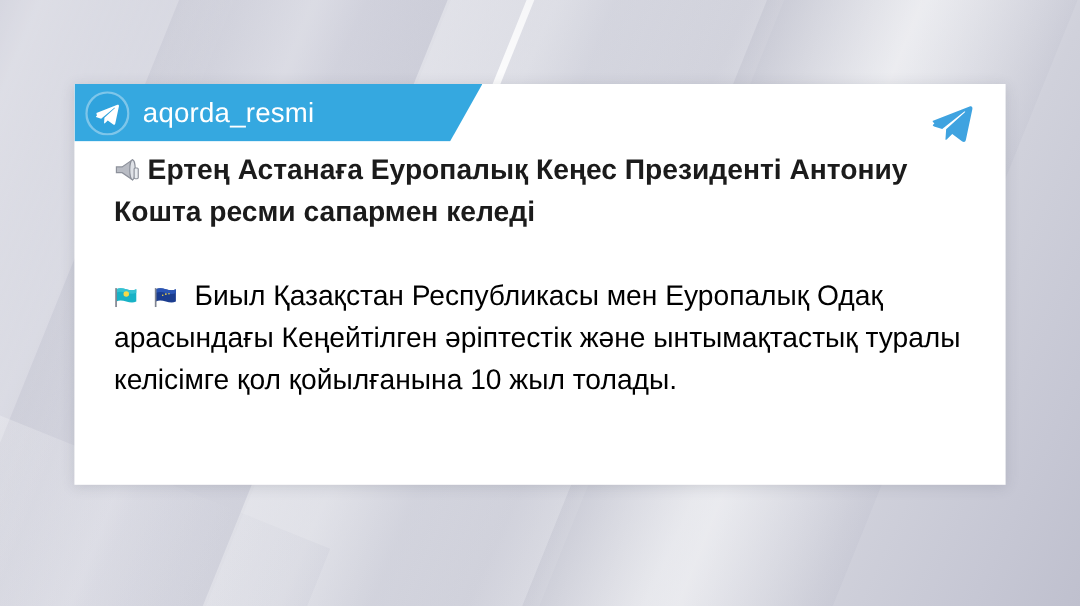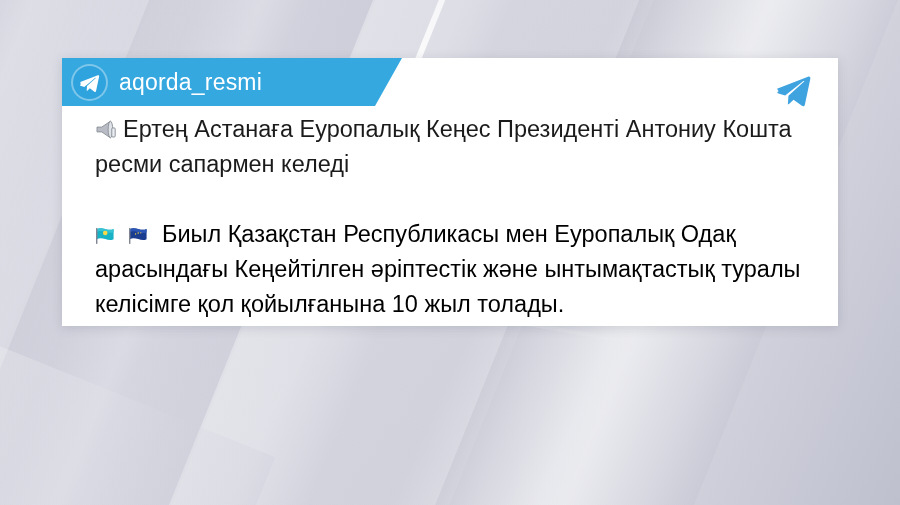--- a/index.html
+++ b/index.html
@@ -77,23 +77,23 @@
     left: -40px; top: 330px;
     width: 340px; height: 420px;
     transform: rotate(22deg);
     background: linear-gradient(90deg, rgba(255,255,255,0.28), rgba(175,177,195,0.12));
   }
 
   
   #card {
     position: absolute;
     left: 62px;
-    top: 58px;
+    top: 70px;
     width: 776px;
-    height: 268px;
+    height: 334px;
     background: #ffffff;
     box-shadow: 0 2px 10px rgba(80,82,100,0.18);
     overflow: hidden;
   }
 
   
   #header-bar {
     position: absolute;
     left: 0;
     top: 0;
@@ -136,21 +136,21 @@
   #post-body {
     position: absolute;
     left: 33px;
     top: 54px;
     right: 30px;
   }
   .para {
     font-size: 23.5px;
     line-height: 35px;
     color: #1b1b1b;
-    font-weight: normal;
+    font-weight: bold;
     margin: 0;
   }
   .para.second {
     margin-top: 35px;
     font-weight: normal;
     color: #000000;
   }
   .emoji {
     display: inline-block;
     vertical-align: -4px;

